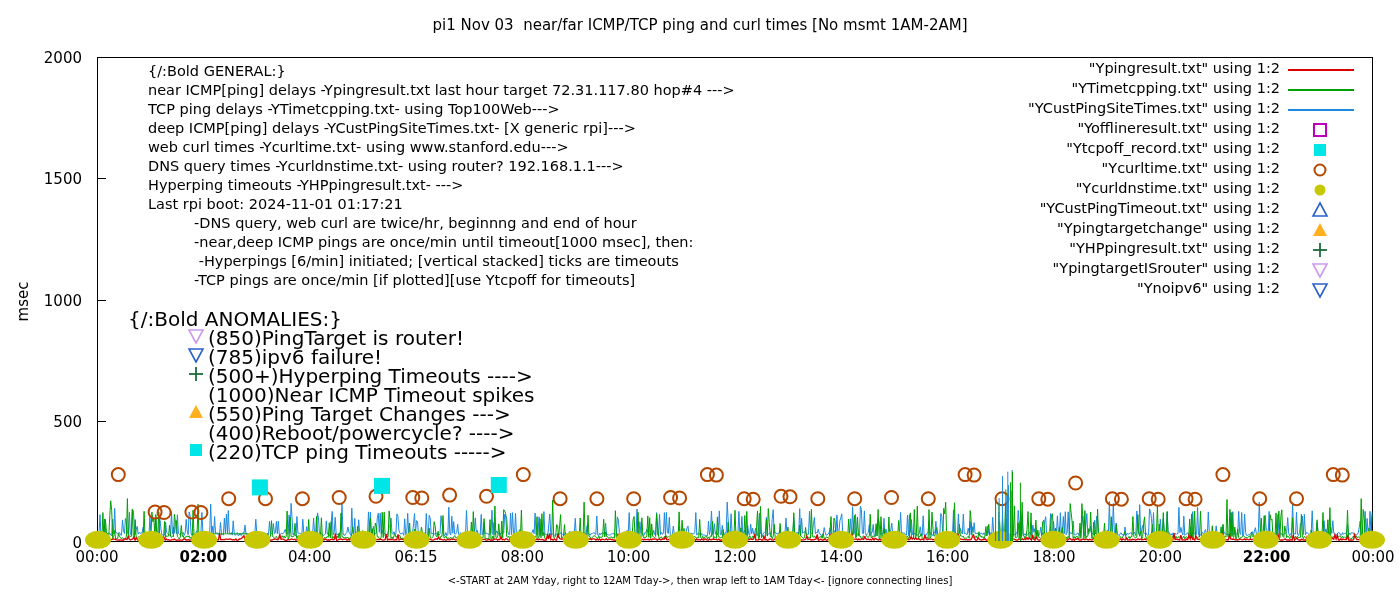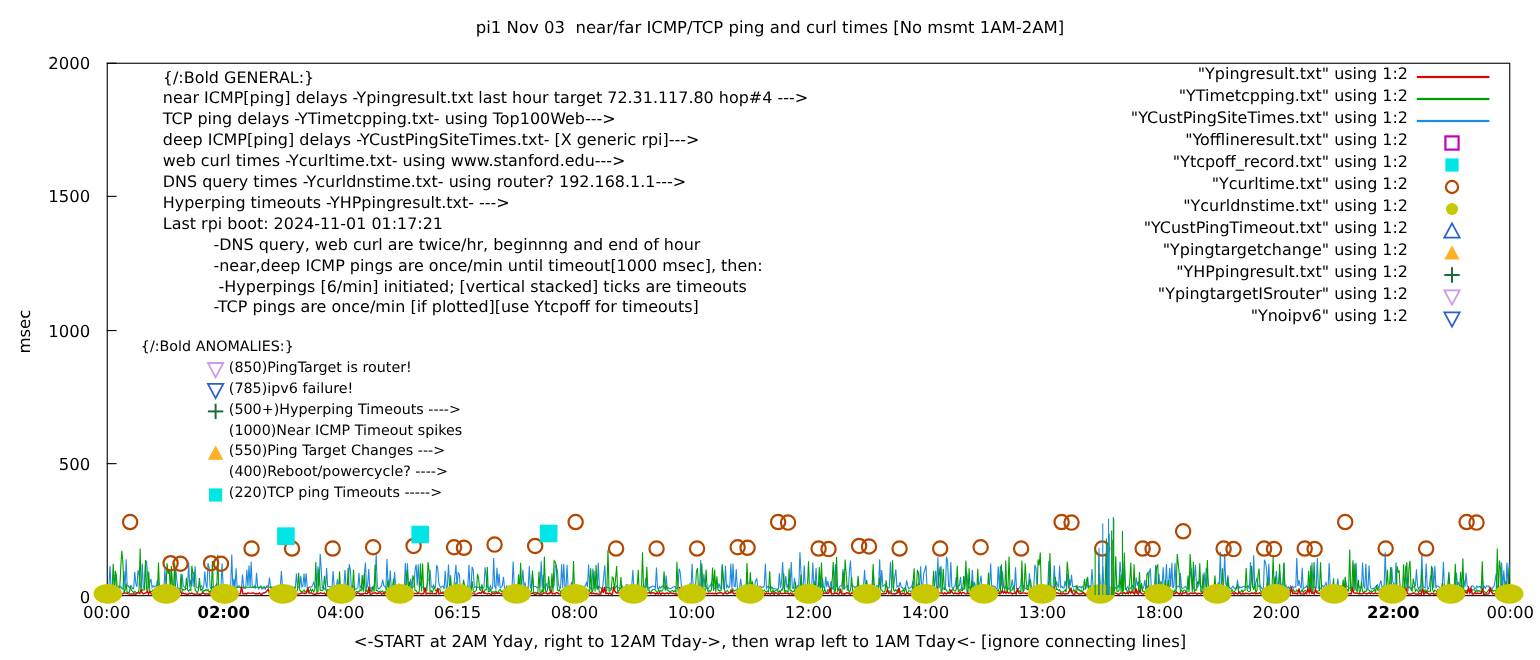--- a/index.html
+++ b/index.html
@@ -17,26 +17,26 @@
 
   .ytick-label{position:absolute;right:1318px;font-size:15px;text-align:right;
                width:120px;white-space:pre;}
   .ytick-mark{position:absolute;left:97px;width:9px;height:1px;background:#000;}
   .xtick-label{position:absolute;top:548px;font-size:15px;text-align:center;
                width:120px;white-space:pre;}
   .xtick-mark{position:absolute;top:534px;width:1px;height:8px;background:#000;}
 
   #ylabel{left:-17px;top:294px;width:80px;text-align:center;font-size:15px;
           transform:rotate(-90deg);transform-origin:center center;}
-  #xcaption{left:0;top:576px;width:1400px;text-align:center;font-size:15px;}
+  #xcaption{left:0;top:576px;width:1400px;text-align:center;font-size:10px;}
 
   #general-block{left:128px;top:64px;font-size:14.5px;margin-left:20px;}
   #general-block .ln{height:19px;white-space:pre;}
 
-  #anomalies-block{left:128px;top:309px;font-size:13px;}
+  #anomalies-block{left:128px;top:309px;font-size:20px;}
   #anomalies-block .ln{height:19px;white-space:pre;position:relative;}
   #anomalies-block .ind{padding-left:80px;}
   .asym{position:absolute;left:58px;top:-1px;width:20px;height:18px;}
 
   #legend{position:absolute;left:960px;top:60px;width:320px;font-size:14.5px;
           text-align:right;}
   #legend .lrow{height:20px;white-space:pre;}
   #legend-keys{position:absolute;left:1288px;top:60px;width:90px;}
   #legend-keys .krow{height:20px;position:relative;}
   .kline{position:absolute;left:0px;top:9px;width:66px;height:2px;}
@@ -93,21 +93,21 @@
       <div class="xtick-mark" style="left: 1319.83px;"></div>
       <div class="xtick-mark" style="left: 1373px;"></div>
       <div class="xtick-label" style="left: 37px;">00:00</div>
       <div class="xtick-label" style="left: 143.333px; font-weight: bold;">02:00</div>
       <div class="xtick-label" style="left: 249.667px;">04:00</div>
       <div class="xtick-label" style="left: 356px;">06:15</div>
       <div class="xtick-label" style="left: 462.333px;">08:00</div>
       <div class="xtick-label" style="left: 568.667px;">10:00</div>
       <div class="xtick-label" style="left: 675px;">12:00</div>
       <div class="xtick-label" style="left: 781.333px;">14:00</div>
-      <div class="xtick-label" style="left: 887.667px;">13:00</div>
+      <div class="xtick-label" style="left: 887.667px;">16:00</div>
       <div class="xtick-label" style="left: 994px;">18:00</div>
       <div class="xtick-label" style="left: 1100.33px;">20:00</div>
       <div class="xtick-label" style="left: 1206.67px; font-weight: bold;">22:00</div>
       <div class="xtick-label" style="left: 1313px;">00:00</div>
     </div>
 
   <div id="plot-frame"></div>
 
   <svg id="plot-canvas" viewBox="0 0 1274 483" preserveAspectRatio="none">
       <polyline points="0.0,474.9 1.0,475.8 2.0,456.6 2.9,475.7 3.9,475.7 4.9,475.9 5.9,476.8 6.9,461.3 7.8,476.2 8.8,476.8 9.8,474.9 10.8,476.1 11.8,475.3 12.7,477.1 13.7,477.6 14.7,461.2 15.7,475.9 16.7,450.4 17.6,474.8 18.6,474.5 19.6,476.2 20.6,474.7 21.6,474.7 22.5,477.0 23.5,477.3 24.5,461.9 25.5,472.9 26.5,475.5 27.4,460.4 28.4,464.5 29.4,474.4 30.4,476.8 31.4,454.3 32.3,476.7 33.3,476.2 34.3,453.9 35.3,452.5 36.3,467.2 37.2,476.6 38.2,471.6 39.2,468.3 40.2,476.2 41.2,474.4 42.1,475.6 43.1,474.8 44.1,475.1 45.1,469.2 46.1,473.7 47.0,475.2 48.0,474.4 49.0,475.5 50.0,474.6 51.0,477.6 51.9,458.6 52.9,475.2 53.9,476.6 54.9,476.5 55.9,475.1 56.8,477.0 57.8,459.0 58.8,475.3 59.8,475.1 60.8,476.2 61.7,458.1 62.7,468.9 63.7,476.4 64.7,477.0 65.7,477.2 66.6,477.0 67.6,464.2 68.6,474.5 69.6,475.8 70.6,476.8 71.5,477.0 72.5,477.4 73.5,453.5 74.5,476.1 75.5,469.2 76.4,475.2 77.4,463.1 78.4,475.7 79.4,456.8 80.4,475.2 81.3,476.3 82.3,476.8 83.3,474.5 84.3,475.6 85.3,474.5 86.2,477.4 87.2,475.1 88.2,461.3 89.2,472.9 90.2,476.7 91.1,453.9 92.1,457.8 93.1,476.0 94.1,477.1 95.1,475.5 96.0,477.3 97.0,475.6 98.0,474.4 99.0,472.9 100.0,477.4 100.9,475.7 101.9,476.8 102.9,475.4 103.9,454.4 104.9,475.0 105.8,475.7 106.8,476.8 107.8,474.6 108.8,476.5 109.8,476.9 110.7,475.9 111.7,474.8 112.7,446.2 113.7,477.6 114.7,468.2 115.6,477.1 116.6,458.6 117.6,475.9 118.6,474.8 119.6,474.8 120.5,476.6 121.5,476.8 122.5,464.4 123.5,476.8 124.5,476.6 125.4,477.0 126.4,460.0 127.4,475.1 128.4,456.2 129.4,475.8 130.3,452.6 131.3,475.8 132.3,476.1 133.3,474.5 134.3,477.1 135.2,462.8 136.2,475.0 137.2,477.4 138.2,475.9 139.2,474.6 140.1,477.6 141.1,477.3 142.1,475.4 143.1,477.6 144.1,475.7 145.0,474.4 146.0,475.2 147.0,467.1 148.0,476.4 149.0,475.7 149.9,476.9 150.9,476.1 151.9,476.5 152.9,476.5 153.9,476.6 154.8,476.8 155.8,477.3 156.8,476.2 157.8,461.2 158.8,475.4 159.7,476.5 160.7,474.4 161.7,475.1 162.7,475.0 163.7,477.7 164.6,474.6 165.6,475.6 166.6,474.9 167.6,475.3 168.6,476.8 169.5,476.0 170.5,476.4 171.5,463.3 172.5,476.2 173.5,475.3 174.4,475.9 175.4,465.5 176.4,475.6 177.4,474.7 178.4,463.4 179.3,475.8 180.3,463.2 181.3,476.2 182.3,476.2 183.3,475.5 184.2,475.7 185.2,475.6 186.2,474.0 187.2,471.3 188.2,474.9 189.1,476.1 190.1,475.8 191.1,456.9 192.1,474.6 193.1,445.4 194.0,459.2 195.0,476.7 196.0,475.4 197.0,477.5 198.0,477.6 198.9,458.5 199.9,475.1 200.9,475.2 201.9,475.3 202.9,475.6 203.8,477.4 204.8,461.2 205.8,475.2 206.8,474.6 207.8,475.8 208.7,468.6 209.7,476.9 210.7,475.4 211.7,475.7 212.7,475.2 213.6,475.8 214.6,475.9 215.6,460.1 216.6,475.4 217.6,475.1 218.5,474.7 219.5,454.9 220.5,459.9 221.5,477.0 222.5,474.6 223.4,475.3 224.4,476.9 225.4,477.7 226.4,476.9 227.4,475.9 228.3,462.9 229.3,476.3 230.3,474.7 231.3,477.6 232.3,475.5 233.2,464.5 234.2,453.4 235.2,476.7 236.2,474.7 237.2,459.3 238.1,475.2 239.1,477.2 240.1,475.9 241.1,477.2 242.1,474.8 243.0,470.6 244.0,446.0 245.0,474.6 246.0,477.4 247.0,477.0 247.9,475.5 248.9,474.4 249.9,469.0 250.9,474.4 251.9,475.3 252.8,477.3 253.8,450.2 254.8,474.4 255.8,476.9 256.8,460.4 257.7,477.6 258.7,476.9 259.7,477.5 260.7,461.8 261.7,475.9 262.6,476.2 263.6,474.4 264.6,475.5 265.6,477.4 266.6,476.5 267.5,476.2 268.5,474.7 269.5,477.1 270.5,453.9 271.5,476.4 272.4,454.0 273.4,477.3 274.4,475.1 275.4,468.3 276.4,476.6 277.3,475.7 278.3,475.1 279.3,459.9 280.3,455.2 281.3,474.3 282.2,455.2 283.2,475.9 284.2,471.9 285.2,475.6 286.2,475.8 287.1,475.4 288.1,477.3 289.1,477.0 290.1,474.5 291.1,469.4 292.0,468.2 293.0,460.0 294.0,475.3 295.0,476.3 296.0,473.8 296.9,476.3 297.9,475.7 298.9,455.9 299.9,458.1 300.9,472.2 301.8,474.8 302.8,476.2 303.8,475.3 304.8,474.8 305.8,477.4 306.7,460.8 307.7,476.7 308.7,475.4 309.7,455.3 310.7,475.3 311.6,476.3 312.6,476.0 313.6,477.2 314.6,474.8 315.6,465.2 316.5,455.5 317.5,475.0 318.5,462.6 319.5,463.6 320.5,477.0 321.4,475.1 322.4,476.7 323.4,475.7 324.4,475.7 325.4,475.1 326.3,477.4 327.3,475.5 328.3,455.5 329.3,476.6 330.3,475.5 331.2,457.3 332.2,459.9 333.2,475.8 334.2,475.5 335.2,475.4 336.1,476.0 337.1,475.8 338.1,475.2 339.1,476.5 340.1,475.6 341.0,477.0 342.0,475.7 343.0,457.7 344.0,465.9 345.0,474.8 345.9,476.8 346.9,477.7 347.9,474.5 348.9,477.7 349.9,476.2 350.8,449.2 351.8,475.3 352.8,477.1 353.8,458.2 354.8,475.2 355.7,463.6 356.7,476.1 357.7,475.9 358.7,474.4 359.7,466.3 360.6,476.3 361.6,477.4 362.6,474.7 363.6,475.5 364.6,476.3 365.5,474.8 366.5,476.4 367.5,476.7 368.5,452.4 369.5,475.4 370.4,477.4 371.4,475.5 372.4,475.1 373.4,477.4 374.4,471.7 375.3,474.8 376.3,475.2 377.3,459.9 378.3,474.4 379.3,472.3 380.2,476.8 381.2,475.9 382.2,477.1 383.2,456.5 384.2,476.8 385.1,474.6 386.1,464.1 387.1,475.5 388.1,475.2 389.1,475.2 390.0,476.5 391.0,476.2 392.0,475.1 393.0,475.0 394.0,452.2 394.9,476.6 395.9,464.5 396.9,476.7 397.9,474.6 398.9,472.9 399.8,475.8 400.8,475.4 401.8,477.6 402.8,475.0 403.8,474.5 404.7,476.0 405.7,474.6 406.7,456.1 407.7,457.5 408.7,460.2 409.6,472.5 410.6,476.4 411.6,476.7 412.6,455.0 413.6,476.6 414.5,454.6 415.5,474.8 416.5,477.6 417.5,455.4 418.5,477.0 419.4,476.8 420.4,476.8 421.4,471.7 422.4,474.3 423.4,475.4 424.3,477.0 425.3,475.6 426.3,474.5 427.3,477.4 428.3,477.3 429.2,476.7 430.2,475.0 431.2,474.9 432.2,475.2 433.2,475.3 434.1,474.7 435.1,471.5 436.1,475.7 437.1,455.1 438.1,476.0 439.0,477.1 440.0,474.4 441.0,458.8 442.0,477.5 443.0,469.4 443.9,475.6 444.9,476.9 445.9,453.6 446.9,476.4 447.9,476.1 448.8,477.1 449.8,477.3 450.8,466.5 451.8,456.0 452.8,477.1 453.7,475.7 454.7,476.0 455.7,476.6 456.7,477.6 457.7,476.3 458.6,476.3 459.6,477.0 460.6,475.5 461.6,476.4 462.6,474.7 463.5,475.5 464.5,476.2 465.5,477.6 466.5,476.8 467.5,474.5 468.4,477.2 469.4,475.6 470.4,477.1 471.4,473.6 472.4,473.6 473.3,475.6 474.3,476.0 475.3,476.9 476.3,474.9 477.3,460.3 478.2,477.0 479.2,476.1 480.2,477.3 481.2,476.5 482.2,477.0 483.1,477.5 484.1,477.4 485.1,474.6 486.1,475.4 487.1,474.9 488.0,477.7 489.0,467.7 490.0,475.4 491.0,475.8 492.0,477.3 492.9,475.6 493.9,475.9 494.9,474.9 495.9,474.8 496.9,475.2 497.8,476.6 498.8,458.0 499.8,477.1 500.8,477.5 501.8,475.2 502.7,476.7 503.7,475.0 504.7,474.2 505.7,476.1 506.7,476.7 507.6,465.2 508.6,477.3 509.6,476.2 510.6,477.2 511.6,477.0 512.5,476.8 513.5,475.8 514.5,475.5 515.5,475.1 516.5,476.9 517.4,477.1 518.4,476.1 519.4,458.9 520.4,462.3 521.4,474.5 522.3,477.3 523.3,477.4 524.3,475.7 525.3,477.2 526.3,474.9 527.2,475.0 528.2,475.8 529.2,472.3 530.2,477.7 531.2,454.6 532.1,474.7 533.1,476.2 534.1,474.4 535.1,474.9 536.1,474.4 537.0,474.4 538.0,477.1 539.0,451.1 540.0,477.1 541.0,476.4 541.9,463.7 542.9,475.1 543.9,474.7 544.9,477.1 545.9,477.5 546.8,474.6 547.8,474.7 548.8,471.3 549.8,474.1 550.8,476.9 551.7,476.9 552.7,475.7 553.7,475.9 554.7,476.5 555.7,472.4 556.6,476.5 557.6,477.3 558.6,454.7 559.6,476.8 560.6,476.2 561.5,456.3 562.5,476.7 563.5,474.2 564.5,476.3 565.5,474.8 566.4,454.6 567.4,477.0 568.4,454.4 569.4,474.9 570.4,475.4 571.3,459.3 572.3,476.8 573.3,477.4 574.3,477.4 575.3,468.2 576.2,474.9 577.2,476.8 578.2,477.5 579.2,474.4 580.2,477.0 581.1,468.4 582.1,474.4 583.1,476.4 584.1,475.4 585.1,475.1 586.0,476.0 587.0,475.9 588.0,474.6 589.0,469.9 590.0,468.1 590.9,476.2 591.9,477.0 592.9,474.8 593.9,476.3 594.9,475.5 595.8,476.0 596.8,474.4 597.8,454.6 598.8,477.1 599.8,475.4 600.7,474.9 601.7,476.6 602.7,477.5 603.7,475.6 604.7,477.3 605.6,477.0 606.6,477.2 607.6,477.4 608.6,477.6 609.6,477.5 610.5,463.1 611.5,476.5 612.5,471.1 613.5,453.0 614.5,476.5 615.4,475.4 616.4,465.7 617.4,476.2 618.4,473.6 619.4,477.0 620.3,475.1 621.3,452.9 622.3,476.7 623.3,476.9 624.3,467.4 625.2,474.8 626.2,476.9 627.2,474.6 628.2,475.2 629.2,444.1 630.1,460.8 631.1,475.9 632.1,477.2 633.1,455.8 634.1,475.7 635.0,475.2 636.0,475.8 637.0,475.0 638.0,476.0 639.0,475.1 639.9,475.9 640.9,453.4 641.9,476.9 642.9,474.7 643.9,458.3 644.8,477.0 645.8,474.9 646.8,472.1 647.8,477.4 648.8,475.1 649.7,467.5 650.7,475.7 651.7,477.3 652.7,466.2 653.7,475.8 654.6,470.2 655.6,476.0 656.6,475.3 657.6,470.3 658.6,477.2 659.5,477.5 660.5,469.8 661.5,455.1 662.5,475.2 663.5,476.5 664.4,477.7 665.4,475.0 666.4,474.6 667.4,474.3 668.4,459.4 669.3,477.2 670.3,476.5 671.3,475.2 672.3,474.4 673.3,477.5 674.2,460.8 675.2,451.7 676.2,474.6 677.2,474.4 678.2,475.0 679.1,476.2 680.1,475.3 681.1,475.3 682.1,471.9 683.1,477.2 684.0,475.7 685.0,474.5 686.0,477.6 687.0,475.0 688.0,460.1 688.9,475.7 689.9,474.9 690.9,475.1 691.9,477.0 692.9,477.3 693.8,475.4 694.8,474.6 695.8,460.4 696.8,476.8 697.8,476.5 698.7,474.5 699.7,474.5 700.7,476.3 701.7,450.7 702.7,477.1 703.6,460.3 704.6,475.2 705.6,474.4 706.6,473.5 707.6,475.1 708.5,475.3 709.5,476.7 710.5,476.2 711.5,453.0 712.5,474.9 713.4,475.5 714.4,475.5 715.4,466.6 716.4,459.5 717.4,475.7 718.3,474.6 719.3,474.9 720.3,471.3 721.3,475.8 722.3,476.0 723.2,477.6 724.2,477.0 725.2,476.0 726.2,469.6 727.2,474.7 728.1,477.3 729.1,476.6 730.1,476.1 731.1,474.4 732.1,469.8 733.0,477.1 734.0,476.6 735.0,476.5 736.0,474.8 737.0,472.4 737.9,477.0 738.9,456.9 739.9,476.0 740.9,474.4 741.9,462.8 742.8,459.8 743.8,455.9 744.8,476.9 745.8,476.2 746.8,474.5 747.7,477.2 748.7,475.2 749.7,476.5 750.7,474.7 751.7,474.7 752.6,460.8 753.6,477.1 754.6,448.7 755.6,476.5 756.6,474.9 757.5,456.3 758.5,475.0 759.5,477.2 760.5,476.9 761.5,477.5 762.4,448.2 763.4,451.5 764.4,475.3 765.4,475.7 766.4,452.9 767.3,475.4 768.3,477.4 769.3,475.5 770.3,474.4 771.3,466.7 772.2,477.5 773.2,474.4 774.2,474.5 775.2,466.4 776.2,477.5 777.1,477.2 778.1,477.7 779.1,474.3 780.1,460.8 781.1,463.6 782.0,475.9 783.0,476.0 784.0,476.2 785.0,474.5 786.0,460.3 786.9,477.3 787.9,471.1 788.9,475.8 789.9,477.6 790.9,477.7 791.8,475.0 792.8,471.8 793.8,465.2 794.8,477.3 795.8,475.8 796.7,475.1 797.7,474.9 798.7,476.8 799.7,476.0 800.7,475.2 801.6,475.2 802.6,454.4 803.6,476.6 804.6,474.5 805.6,475.1 806.5,475.2 807.5,477.0 808.5,477.1 809.5,457.0 810.5,477.5 811.4,456.6 812.4,474.4 813.4,461.6 814.4,476.0 815.4,477.4 816.3,474.9 817.3,476.3 818.3,476.7 819.3,477.4 820.3,476.5 821.2,475.8 822.2,468.8 823.2,476.3 824.2,477.6 825.2,457.8 826.1,476.9 827.1,476.9 828.1,477.4 829.1,475.2 830.1,474.5 831.0,462.6 832.0,476.5 833.0,474.4 834.0,477.1 835.0,477.2 835.9,474.5 836.9,474.8 837.9,463.2 838.9,477.4 839.9,476.2 840.8,476.9 841.8,476.6 842.8,455.5 843.8,458.4 844.8,476.5 845.7,475.8 846.7,476.7 847.7,474.9 848.7,476.9 849.7,476.0 850.6,477.5 851.6,474.6 852.6,475.1 853.6,475.1 854.6,474.7 855.5,452.0 856.5,475.9 857.5,474.5 858.5,476.9 859.5,474.8 860.4,455.9 861.4,475.4 862.4,470.5 863.4,473.7 864.4,476.0 865.3,456.1 866.3,475.9 867.3,474.8 868.3,476.4 869.3,476.4 870.2,470.1 871.2,474.8 872.2,463.3 873.2,476.9 874.2,468.7 875.1,474.5 876.1,464.6 877.1,475.4 878.1,475.5 879.1,475.3 880.0,475.1 881.0,476.4 882.0,476.2 883.0,475.3 884.0,475.3 884.9,476.6 885.9,474.8 886.9,476.7 887.9,477.5 888.9,477.4 889.8,467.9 890.8,475.6 891.8,477.7 892.8,474.6 893.8,476.2 894.7,459.3 895.7,474.5 896.7,477.5 897.7,476.7 898.7,476.3 899.6,477.5 900.6,477.4 901.6,475.3 902.6,476.1 903.6,477.0 904.5,456.8 905.5,474.8 906.5,476.9 907.5,476.5 908.5,461.0 909.4,476.0 910.4,475.4 911.4,477.5 912.4,475.4 913.4,476.7 914.3,477.6 915.3,476.2 916.3,476.4 917.3,477.2 918.3,474.6 919.2,475.6 920.2,452.4 921.2,465.0 922.2,475.6 923.2,477.7 924.1,457.4 925.1,476.5 926.1,477.1 927.1,475.7 928.1,477.3 929.0,477.6 930.0,476.2 931.0,475.4 932.0,474.3 933.0,476.7 933.9,477.6 934.9,467.1 935.9,474.4 936.9,470.7 937.9,476.0 938.8,477.7 939.8,475.3 940.8,477.3 941.8,475.2 942.8,469.1 943.7,477.6 944.7,474.7 945.7,477.3 946.7,463.1 947.7,458.6 948.6,475.3 949.6,475.5 950.6,476.7 951.6,474.5 952.6,455.5 953.5,477.1 954.5,476.3 955.5,463.3 956.5,475.1 957.5,474.4 958.4,475.8 959.4,457.8 960.4,475.2 961.4,475.6 962.4,454.7 963.3,477.0 964.3,474.6 965.3,458.5 966.3,475.6 967.3,453.7 968.2,476.6 969.2,474.3 970.2,453.8 971.2,477.5 972.2,474.9 973.1,474.8 974.1,475.9 975.1,463.0 976.1,476.6 977.1,477.0 978.0,476.5 979.0,475.7 980.0,475.0 981.0,477.4 982.0,476.4 982.9,477.3 983.9,466.6 984.9,458.1 985.9,474.9 986.9,477.7 987.8,467.5 988.8,455.6 989.8,475.8 990.8,475.7 991.8,474.4 992.7,468.1 993.7,475.3 994.7,475.3 995.7,476.8 996.7,462.3 997.6,476.0 998.6,458.3 999.6,462.8 1000.6,476.9 1001.6,476.0 1002.5,475.9 1003.5,475.9 1004.5,476.2 1005.5,477.1 1006.5,474.2 1007.4,476.3 1008.4,475.9 1009.4,472.1 1010.4,475.4 1011.4,443.5 1012.3,477.4 1013.3,474.4 1014.3,476.4 1015.3,445.5 1016.3,472.9 1017.2,475.1 1018.2,465.0 1019.2,475.3 1020.2,476.7 1021.2,477.7 1022.1,475.7 1023.1,474.8 1024.1,476.8 1025.1,476.6 1026.1,477.3 1027.0,469.0 1028.0,477.5 1029.0,475.4 1030.0,476.3 1031.0,475.9 1031.9,475.1 1032.9,474.8 1033.9,475.6 1034.9,476.2 1035.9,474.7 1036.8,474.6 1037.8,477.6 1038.8,453.0 1039.8,469.9 1040.8,476.0 1041.7,446.7 1042.7,476.5 1043.7,471.4 1044.7,467.4 1045.7,474.7 1046.6,475.5 1047.6,474.4 1048.6,476.0 1049.6,477.5 1050.6,476.4 1051.5,450.8 1052.5,453.6 1053.5,460.4 1054.5,476.8 1055.5,454.6 1056.4,477.1 1057.4,476.1 1058.4,475.4 1059.4,474.6 1060.4,475.7 1061.3,477.4 1062.3,461.2 1063.3,474.7 1064.3,476.4 1065.3,460.8 1066.2,471.1 1067.2,475.5 1068.2,472.1 1069.2,454.1 1070.2,477.6 1071.1,474.5 1072.1,476.9 1073.1,475.7 1074.1,477.4 1075.1,474.8 1076.0,476.5 1077.0,474.9 1078.0,476.5 1079.0,475.5 1080.0,475.6 1080.9,449.3 1081.9,474.7 1082.9,469.4 1083.9,474.6 1084.9,476.9 1085.8,458.2 1086.8,477.4 1087.8,476.4 1088.8,475.9 1089.8,474.7 1090.7,476.5 1091.7,474.6 1092.7,469.1 1093.7,476.7 1094.7,453.6 1095.6,475.8 1096.6,475.4 1097.6,476.1 1098.6,476.3 1099.6,449.4 1100.5,477.0 1101.5,477.5 1102.5,477.2 1103.5,475.3 1104.5,474.3 1105.4,476.2 1106.4,474.4 1107.4,471.6 1108.4,475.2 1109.4,476.2 1110.3,453.9 1111.3,474.8 1112.3,477.5 1113.3,476.8 1114.3,476.2 1115.2,476.2 1116.2,474.4 1117.2,476.8 1118.2,467.9 1119.2,477.7 1120.1,474.8 1121.1,477.3 1122.1,474.4 1123.1,475.1 1124.1,477.3 1125.0,467.3 1126.0,474.6 1127.0,475.1 1128.0,476.1 1129.0,476.7 1129.9,476.0 1130.9,476.6 1131.9,476.1 1132.9,454.1 1133.9,477.7 1134.8,453.7 1135.8,476.9 1136.8,472.4 1137.8,476.0 1138.8,476.0 1139.7,476.2 1140.7,453.4 1141.7,474.8 1142.7,476.5 1143.7,454.5 1144.6,477.7 1145.6,477.5 1146.6,456.2 1147.6,474.4 1148.6,477.5 1149.5,477.5 1150.5,476.8 1151.5,476.9 1152.5,475.3 1153.5,474.4 1154.4,473.7 1155.4,477.6 1156.4,473.0 1157.4,469.7 1158.4,476.0 1159.3,475.2 1160.3,474.4 1161.3,444.0 1162.3,475.9 1163.3,477.5 1164.2,477.7 1165.2,477.2 1166.2,475.5 1167.2,457.4 1168.2,471.1 1169.1,472.8 1170.1,477.5 1171.1,453.4 1172.1,475.1 1173.1,477.6 1174.0,476.5 1175.0,475.0 1176.0,475.6 1177.0,475.4 1178.0,476.1 1178.9,476.8 1179.9,456.3 1180.9,475.6 1181.9,476.9 1182.9,475.0 1183.8,476.6 1184.8,477.1 1185.8,476.0 1186.8,475.7 1187.8,475.1 1188.7,474.5 1189.7,459.6 1190.7,475.2 1191.7,477.7 1192.7,475.6 1193.6,475.8 1194.6,445.4 1195.6,474.7 1196.6,475.9 1197.6,476.1 1198.5,454.2 1199.5,476.6 1200.5,477.4 1201.5,474.7 1202.5,465.5 1203.4,465.2 1204.4,458.0 1205.4,476.5 1206.4,456.3 1207.4,476.9 1208.3,474.6 1209.3,474.9 1210.3,475.5 1211.3,477.2 1212.3,475.7 1213.2,474.7 1214.2,452.8 1215.2,477.4 1216.2,474.8 1217.2,474.8 1218.1,476.2 1219.1,464.4 1220.1,474.5 1221.1,475.3 1222.1,474.7 1223.0,474.5 1224.0,476.1 1225.0,476.2 1226.0,462.7 1227.0,474.3 1227.9,470.9 1228.9,474.9 1229.9,474.4 1230.9,475.3 1231.9,476.0 1232.8,469.3 1233.8,475.3 1234.8,462.7 1235.8,475.1 1236.8,475.5 1237.7,477.7 1238.7,477.0 1239.7,475.0 1240.7,474.6 1241.7,475.0 1242.6,477.2 1243.6,477.0 1244.6,474.6 1245.6,476.3 1246.6,475.3 1247.5,475.1 1248.5,476.5 1249.5,466.3 1250.5,477.6 1251.5,475.1 1252.4,476.7 1253.4,474.6 1254.4,474.9 1255.4,474.8 1256.4,477.4 1257.3,476.4 1258.3,477.1 1259.3,476.1 1260.3,474.6 1261.3,469.1 1262.2,463.1 1263.2,476.5 1264.2,474.8 1265.2,476.8 1266.2,476.7 1267.1,453.3 1268.1,477.2 1269.1,460.4 1270.1,475.2 1271.1,473.7 1272.0,453.3 1273.0,476.0 1274.0,454.6" fill="none" stroke="#1f8ae0" stroke-width="1"></polyline>

